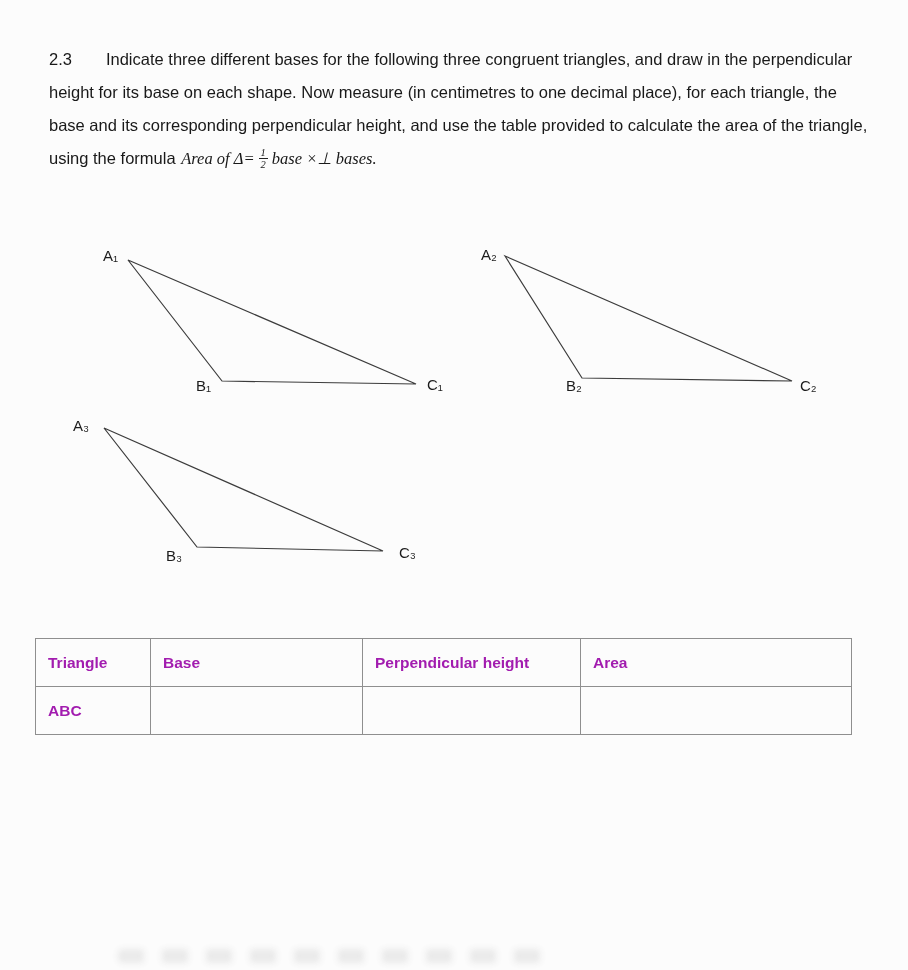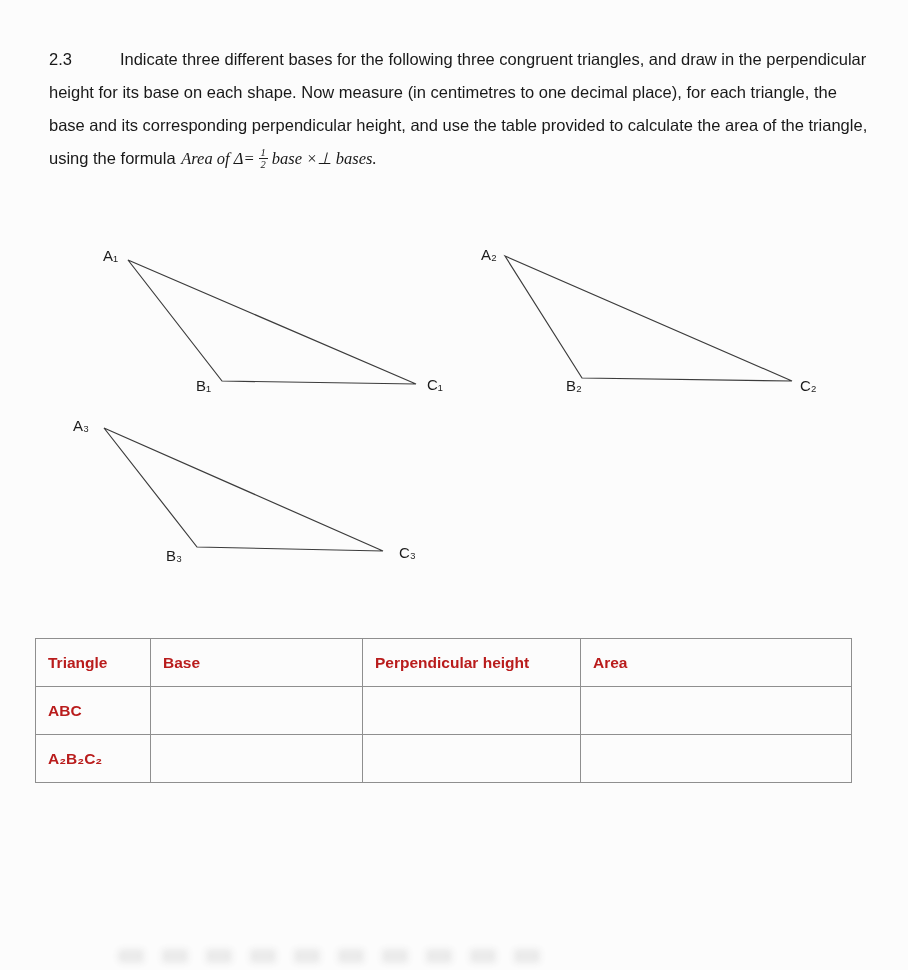--- a/index.html
+++ b/index.html
@@ -6,41 +6,41 @@
   body {
     width:908px; height:970px; position:relative;
     background:#fcfcfc; overflow:hidden;
     font-family:"Liberation Sans", sans-serif;
     color:#191919;
   }
   .question {
     position:absolute; left:49px; top:26px; width:820px;
     font-size:16.5px; line-height:33px; text-align:left;
   }
-  .qnum { display:inline-block; margin-right:48px; }
+  .qnum { display:inline-block; margin-right:34px; }
   .formula {
     font-family:"Liberation Serif", serif;
     font-style:italic; font-size:16.5px; white-space:nowrap;
   }
   .formula .seg { margin:0 1px; }
   .frac {
     display:inline-block; vertical-align:-0.45em; text-align:center;
     font-size:10.5px; line-height:1.1; margin:0 3px;
   }
   .frac .num { display:block; border-bottom:1px solid #222; padding:0 2px; }
   .frac .den { display:block; }
 
   svg.figures { position:absolute; left:0; top:0; width:908px; height:970px; pointer-events:none; }
   svg .tri { fill:none; stroke:#3c3c3c; stroke-width:1.2; stroke-linejoin:miter; }
   svg text { font-family:"Liberation Sans", sans-serif; font-size:15px; fill:#1c1c1c; }
 
   table.work-table {
     position:absolute; left:35px; top:638px; width:816px;
     border-collapse:collapse; table-layout:fixed;
-    font-size:15.5px; font-weight:bold; color:#b91c1c;
+    font-size:15.5px; font-weight:bold; color:#a21caf;
     background:transparent;
   }
   table.work-table td {
     border:1px solid #8f8f8f; height:47px;
     padding:0 4px 0 12px; vertical-align:middle;
     overflow:hidden;
   }
   .scan-smudge {
     position:absolute; left:118px; top:949px; width:430px; height:14px;
     background:repeating-linear-gradient(90deg,
@@ -89,22 +89,16 @@
       <td>Base</td>
       <td>Perpendicular height</td>
       <td>Area</td>
     </tr>
     <tr>
       <td>ABC</td>
       <td></td>
       <td></td>
       <td></td>
     </tr>
-    <tr>
-      <td>A₂B₂C₂</td>
-      <td></td>
-      <td></td>
-      <td></td>
-    </tr>
   </tbody>
 </table>
 
 <div class="scan-smudge"></div>
 
 </body></html>

